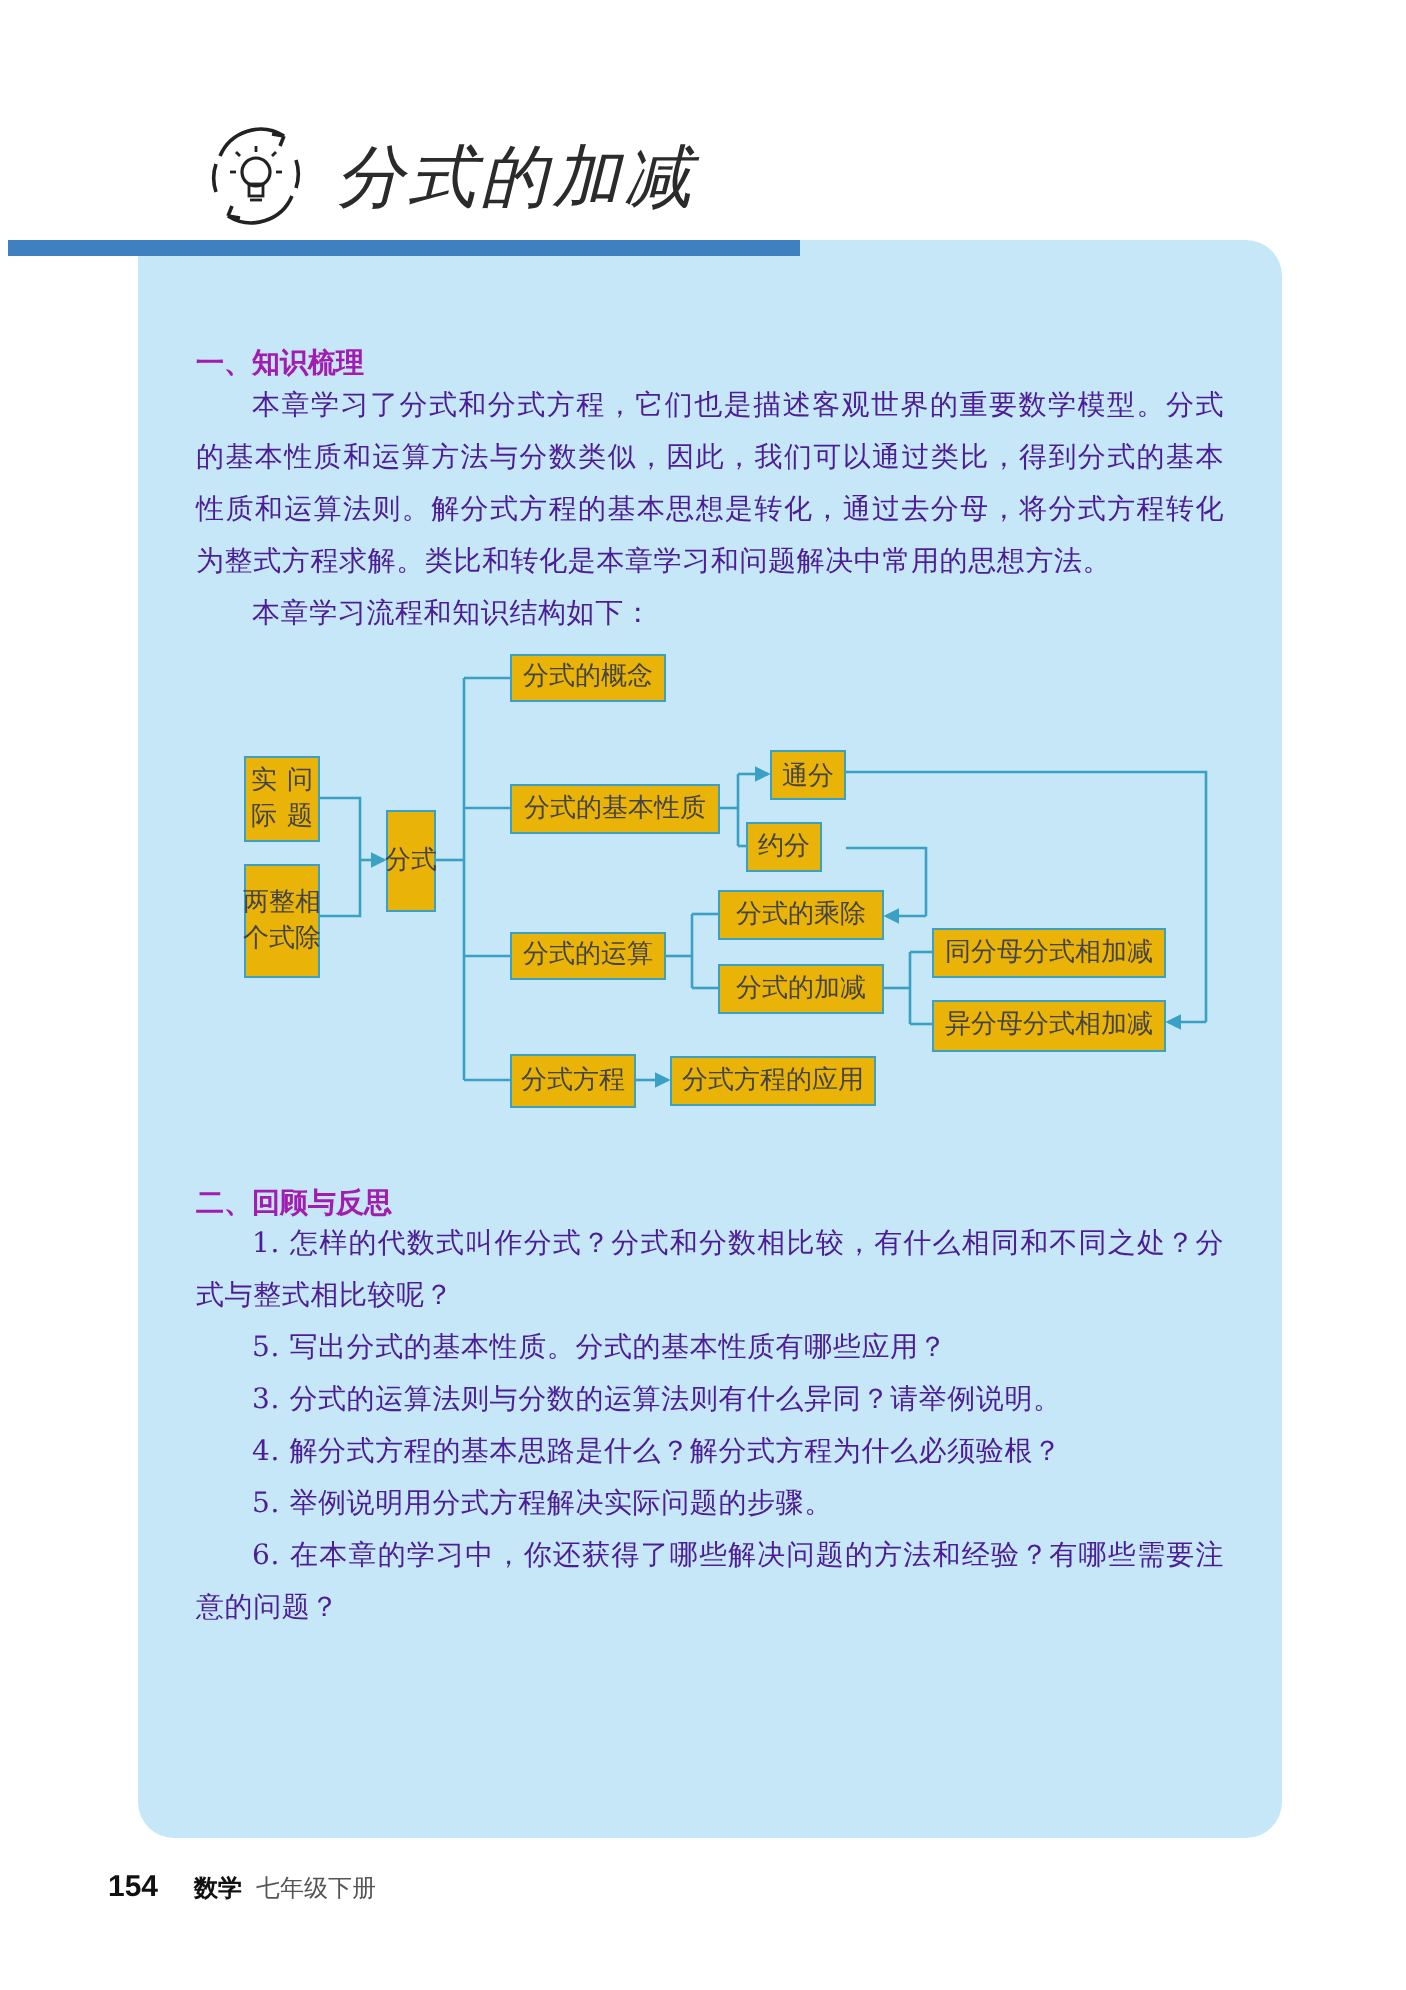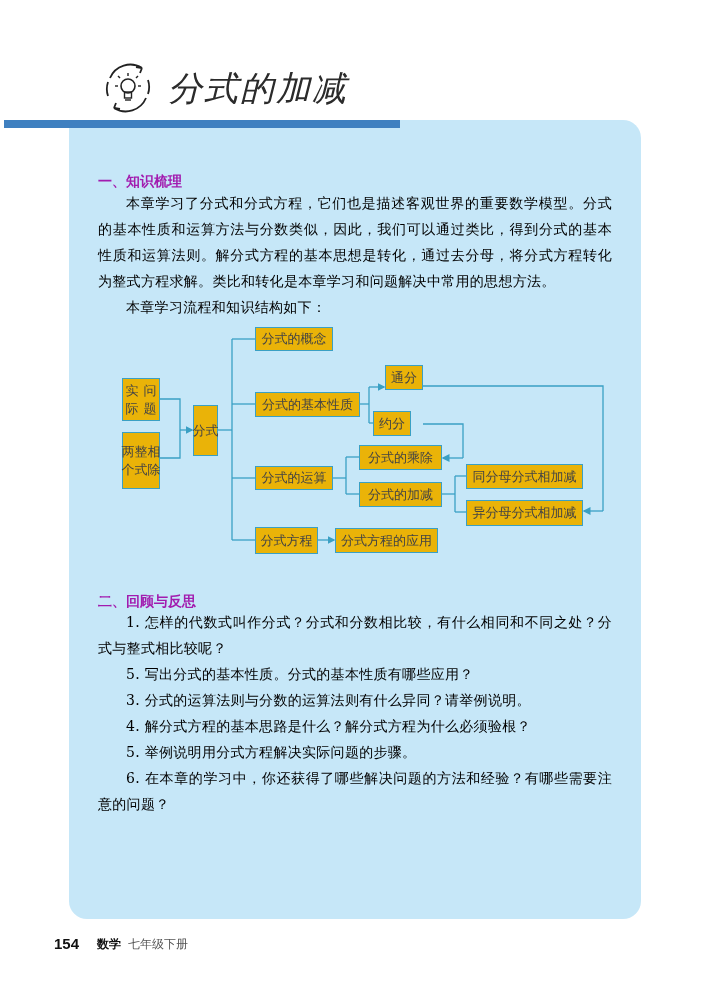--- a/index.html
+++ b/index.html
@@ -16,21 +16,21 @@
   .panel {
     position: absolute; left: 69px; top: 120px; width: 572px; height: 799px;
     background: #c6e7f8; border-radius: 0 18px 18px 18px;
   }
   .section-heading {
     position: absolute; left: 98px; font-size: 14px; font-weight: bold;
     font-family: "DejaVu Sans", "Liberation Sans", sans-serif; color: #a21caf;
   }
   .para {
     position: absolute; left: 98px; width: 514px; font-size: 14px; line-height: 26px;
-    text-indent: 28px; color: #000000; text-align: justify; letter-spacing: 0.3px;
+    text-indent: 28px; color: #4c1d95; text-align: justify; letter-spacing: 0.3px;
   }
   .diagram { position: absolute; left: 0; top: 0; width: 703px; height: 995px; pointer-events: none; }
   .node {
     position: absolute; border: 1.5px solid #3aa0c4; box-sizing: border-box;
     font-family: "DejaVu Sans", "Liberation Sans", sans-serif; font-size: 13px; color: #444;
     display: flex; align-items: center; justify-content: center; text-align: center; line-height: 18px;
     background: #eab308; pointer-events: auto;
   }
   .node.vertical { flex-direction: row; }
   .footer-page { position: absolute; left: 54px; top: 935px; font-size: 15px; font-weight: bold; font-family: "Liberation Sans", sans-serif; color: #111; }
@@ -121,21 +121,21 @@
 </div>
 <div class="node vertical" style="left:193px;top:405px;width:25px;height:51px;line-height:26px;">
   <span>分</span>
   <span>式</span>
 </div>
 <div class="node" style="left:255px;top:327px;width:78px;height:24px;">分式的概念</div>
 <div class="node" style="left:255px;top:392px;width:105px;height:25px;">分式的基本性质</div>
 <div class="node" style="left:255px;top:466px;width:78px;height:24px;">分式的运算</div>
 <div class="node" style="left:255px;top:527px;width:63px;height:27px;">分式方程</div>
 <div class="node" style="left:335px;top:528px;width:103px;height:25px;">分式方程的应用</div>
-<div class="node" style="left:385px;top:365px;width:38px;height:25px;font-family:Liberation Serif, serif;">通分</div>
+<div class="node" style="left:385px;top:375px;width:38px;height:25px;font-family:Liberation Serif, serif;">通分</div>
 <div class="node" style="left:373px;top:411px;width:38px;height:25px;">约分</div>
 <div class="node" style="left:359px;top:445px;width:83px;height:25px;">分式的乘除</div>
 <div class="node" style="left:359px;top:482px;width:83px;height:25px;">分式的加减</div>
 <div class="node" style="left:466px;top:464px;width:117px;height:25px;">同分母分式相加减</div>
 <div class="node" style="left:466px;top:500px;width:117px;height:26px;">异分母分式相加减</div>
 
 <div class="section-heading" style="top:593px;">二、回顾与反思</div>
 <div class="para" style="top:609px;">1. 怎样的代数式叫作分式？分式和分数相比较，有什么相同和不同之处？分式与整式相比较呢？</div>
 <div class="para" style="top:661px;">5. 写出分式的基本性质。分式的基本性质有哪些应用？</div>
 <div class="para" style="top:687px;">3. 分式的运算法则与分数的运算法则有什么异同？请举例说明。</div>

